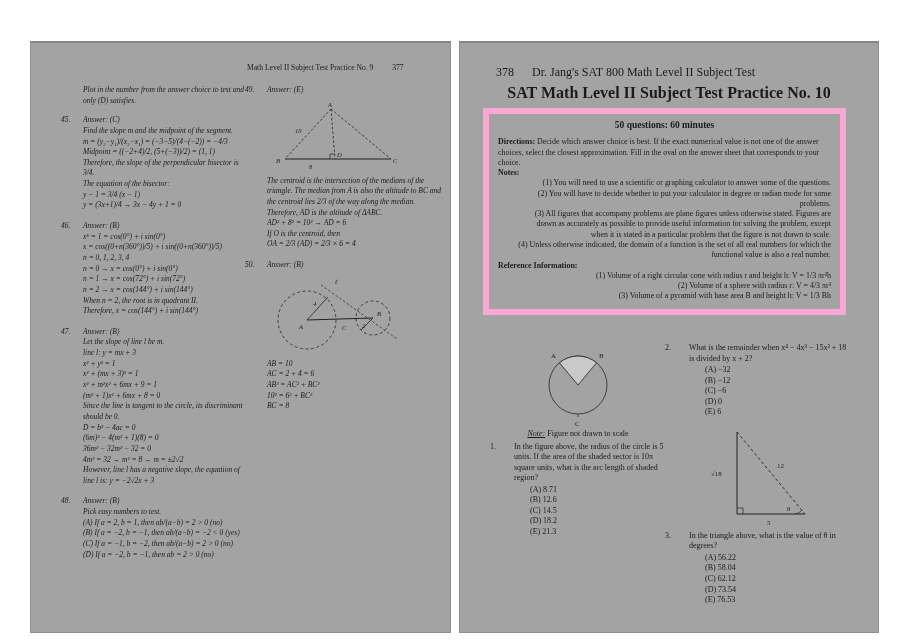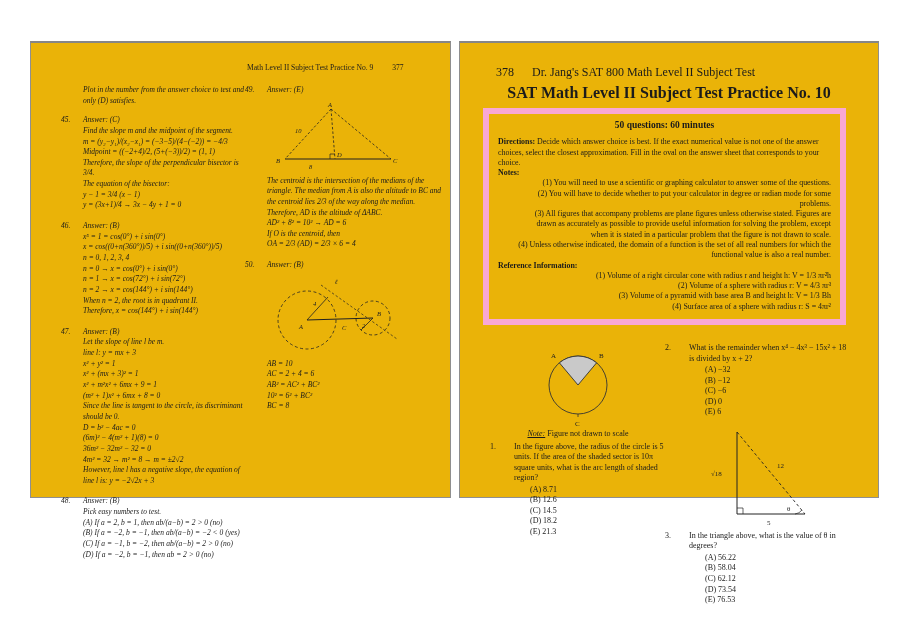--- a/index.html
+++ b/index.html
@@ -3,21 +3,21 @@
 <meta charset="utf-8">
 <style>
   * { box-sizing: border-box; }
   html,body { margin:0; padding:0; }
   body {
     width:910px; height:644px; position:relative; background:#ffffff;
     font-family:"Liberation Serif","DejaVu Serif",serif; color:#1b1b1b;
     overflow:hidden;
   }
   .page {
-    position:absolute; top:41px; height:457px; background:#eab308;
+    position:absolute; top:41px; height:592px; background:#a3a3a3;
     border:1px solid #8f8f8f; border-top:2px solid #868686;
   }
   #left-page  { left:30px;  width:421px; }
   #right-page { left:459px; width:420px; }
 
   
   .lp-header { position:absolute; top:20px; left:216px; font-size:7.6px; white-space:nowrap; }
   .lp-header .pgnum { margin-left:17px; }
   .col { position:absolute; font-size:7.5px; font-style:italic; line-height:1.42; }
   #lp-col1 { left:30px;  top:42px; width:188px; }
@@ -220,21 +220,20 @@
         <div class="note-item">(1)  You will need to use a scientific or graphing calculator to answer some of the questions.</div>
         <div class="note-item">(2)  You will have to decide whether to put your calculator in degree or radian mode for some problems.</div>
         <div class="note-item">(3)  All figures that accompany problems are plane figures unless otherwise stated. Figures are drawn as accurately as possible to provide useful information for solving the problem, except when it is stated in a particular problem that the figure is not drawn to scale.</div>
         <div class="note-item">(4)  Unless otherwise indicated, the domain of a function is the set of all real numbers for which the functional value is also a real number.</div>
       </div>
     <div class="lbl">Reference Information:</div>
     <div>
         <div class="note-item">(1)  Volume of a right circular cone with radius r and height h:  V = 1/3 πr²h</div>
         <div class="note-item">(2)  Volume of a sphere with radius r:  V = 4/3 πr³</div>
         <div class="note-item">(3)  Volume of a pyramid with base area B and height h:  V = 1/3 Bh</div>
-        <div class="note-item">(4)  Surface area of a sphere with radius r:  S = 4πr²</div>
       </div>
   </div>
 
   <div class="q-col" id="q-col-left">
     <div class="qfig">
       <svg width="96" height="84" viewBox="0 0 96 84">
         <circle cx="48" cy="42" r="29" fill="none" stroke="#333" stroke-width="0.9"></circle>
         <path d="M48,42 L29.4,19.8 A29,29 0 0 1 66.6,19.8 Z" fill="#c9c9c9" stroke="#333" stroke-width="0.9"></path>
         <line x1="48" y1="71" x2="48" y2="74" stroke="#333" stroke-width="0.8"></line>
         <text x="21" y="15">A</text>

